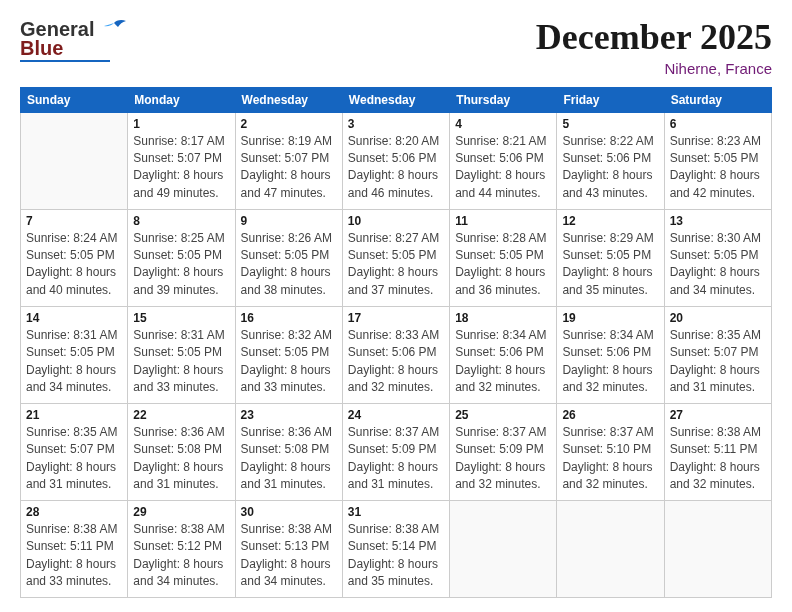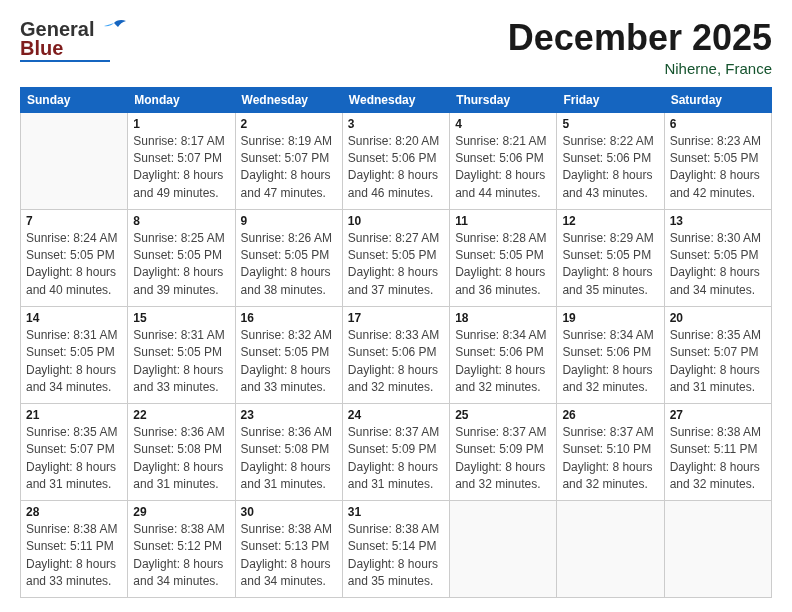--- a/index.html
+++ b/index.html
@@ -34,24 +34,25 @@
       gap: 4px;
     }
     .title-block {
       text-align: right;
     }
     .month-title {
       font-size: 36px;
       font-weight: bold;
       color: #1a1a1a;
       line-height: 1.1;
+      font-family: Liberation Serif, serif;
     }
     .subtitle {
       font-size: 15px;
-      color: #14532d;
+      color: #701a75;
       margin-top: 2px;
     }
     .calendar {
       width: 100%;
       border-collapse: collapse;
       flex: 1;
       padding-left: 20px;
     }
     .calendar th {
       background-color: #1565c0;

